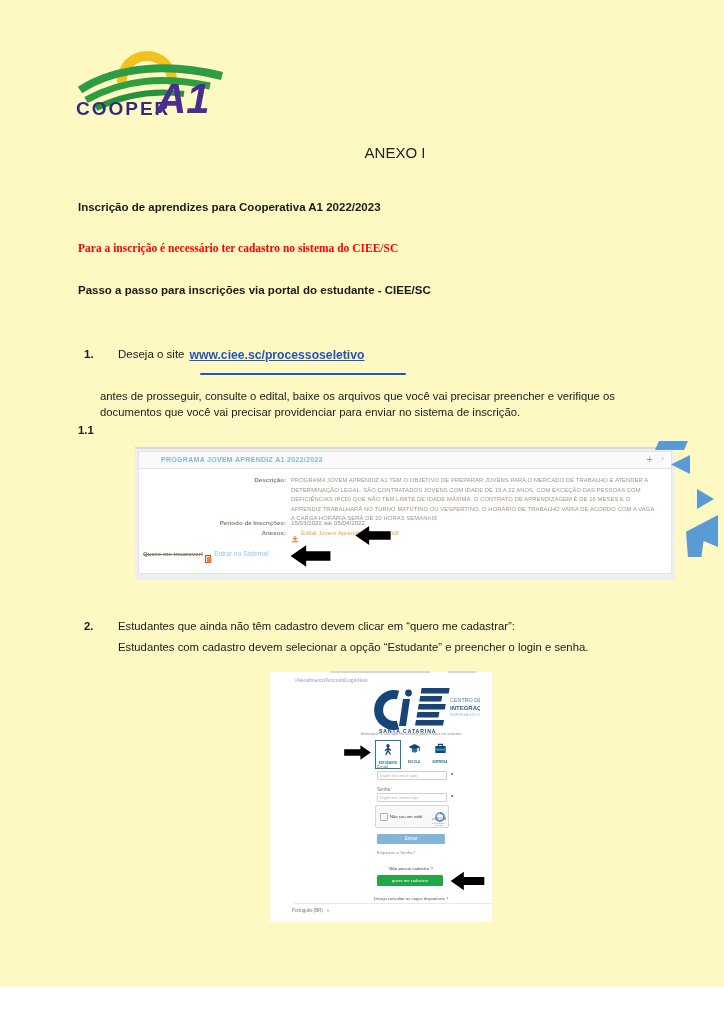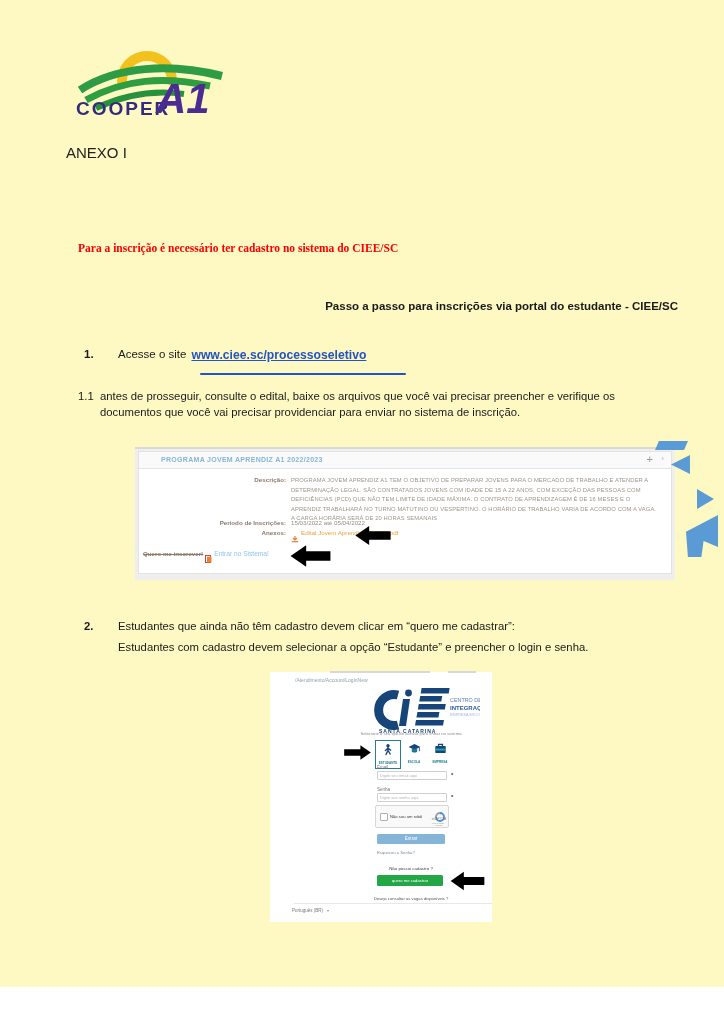--- a/index.html
+++ b/index.html
@@ -1,29 +1,29 @@
 <!DOCTYPE html>
 <html style="--red_text: #ff0000; --link_blue: #2353c4; --arrow_red: #c9252c; --deco_blue: #5b9bd5; --shot1_title: #85b6d9; --label_brown: #8a7b6c; --desc_gray: #a0958a; --value_gray: #8f8f8f; --anexo_orange: #e8a33d; --entrar_blue: #8fc5ea; --teal: #1e7a8c; --ciee_navy: #17457a; --btn_blue: #85b4d9; --btn_green: #23a646; --logo_navy: #332c7e; --logo_purple: #4a2d90; --logo_green: #2e9c44; --logo_yellow: #f2c11e;"><head>
 <meta charset="utf-8">
 <style>
   html,body{margin:0;padding:0;background:#fff;}
   .page{position:relative;width:724px;height:987px;background:#fef9c3;overflow:hidden;
         font-family:"Liberation Sans", sans-serif;color:#1a1a1a;}
   .abs{position:absolute;}
 
   
-  .anexo{left:66px;top:144px;width:658px;font-size:15px;color:#222;}
+  .anexo{left:66px;top:144px;width:658px;text-align:center;font-size:15px;color:#222;}
   .h-bold{left:78px;width:600px;font-size:11.5px;font-weight:bold;}
   .h-red{color:var(--red_text);}
   .step-row{left:84px;width:600px;font-size:11.5px;display:flex;}
   .step-num{font-weight:bold;width:34px;flex:0 0 auto;}
   .doc-link{font-weight:bold;color:var(--link_blue);font-size:12.2px;}
   .ink-underline{left:200px;top:373px;width:206px;height:2px;background:var(--link_blue);border-radius:2px;}
   .para{left:78px;width:572px;font-size:11.3px;line-height:16px;display:flex;}
-  .para .pnum{width:22px;flex:0 0 auto;font-weight:normal;}
+  .para .pnum{width:22px;flex:0 0 auto;font-weight:bold;margin-top:34px;}
   .s2num{width:34px;}
 
   
   .shot1{left:135px;top:447px;width:540px;height:131px;background:#efefef;border-top:2px solid #d9d9d9;}
   .s1-header{position:absolute;left:3px;right:3px;top:2px;height:17px;background:#fafafa;
              border:1px solid #e3e3e3;border-bottom:none;}
   .s1-title{position:absolute;left:22px;top:4px;font-size:7px;font-weight:bold;letter-spacing:.3px;
             color:var(--shot1_title);}
   .s1-plus{position:absolute;right:18px;top:1px;font-size:11px;color:#9a9a9a;}
   .s1-chev{position:absolute;right:7px;top:2px;font-size:8px;color:#b0b0b0;}
@@ -100,26 +100,27 @@
       <path d="M 50 45 A 25 25 0 1 1 100 45" fill="none" stroke="#f2c11e" stroke-width="10" stroke-linecap="round"></path>
       <path d="M 8 54 C 45 30, 98 27, 150 40" fill="none" stroke="#2e9c44" stroke-width="8"></path>
       <path d="M 14 64 C 52 43, 92 40, 138 50" fill="none" stroke="#2f9e41" stroke-width="7"></path>
       <path d="M 24 72 C 56 57, 84 54, 112 58" fill="none" stroke="#27923c" stroke-width="6"></path>
       <text x="4" y="79" font-size="19" font-weight="bold" letter-spacing="2" fill="#332c7e">COOPER</text>
       <text x="84" y="77" font-size="42" font-weight="bold" font-style="italic" fill="#4a2d90">A1</text>
     </svg>
   </div>
 
   <div class="abs anexo">ANEXO I</div>
+  <div class="abs h-bold" style="top:201px;">Inscrição de aprendizes para Cooperativa A1 2022/2023</div>
   <div class="abs h-bold h-red" style="top:242px;font-family:Liberation Serif, serif;">Para a inscrição é necessário ter cadastro no sistema do CIEE/SC</div>
-  <div class="abs h-bold" style="top:300px;text-align:right;">Passo a passo para inscrições via portal do estudante - CIEE/SC</div>
+  <div class="abs h-bold" style="top:284px;">Passo a passo para inscrições via portal do estudante - CIEE/SC</div>
 
   <div class="abs step-row" style="top:348px;">
     <span class="step-num">1.</span>
-    <span>Acesse o site</span>
+    <span>Deseja o site</span>
     <span style="width:5px;flex:0 0 auto;"></span>
     <a class="doc-link" href="#">www.ciee.sc/processoseletivo</a>
   </div>
   <div class="abs ink-underline"></div>
 
   <div class="abs para" style="top:388px;">
     <span class="pnum">1.1</span>
     <span>antes de prosseguir, consulte o edital, baixe os arquivos que você vai precisar preencher e verifique os documentos que você vai precisar providenciar para enviar no sistema de inscrição.</span>
   </div>
 

